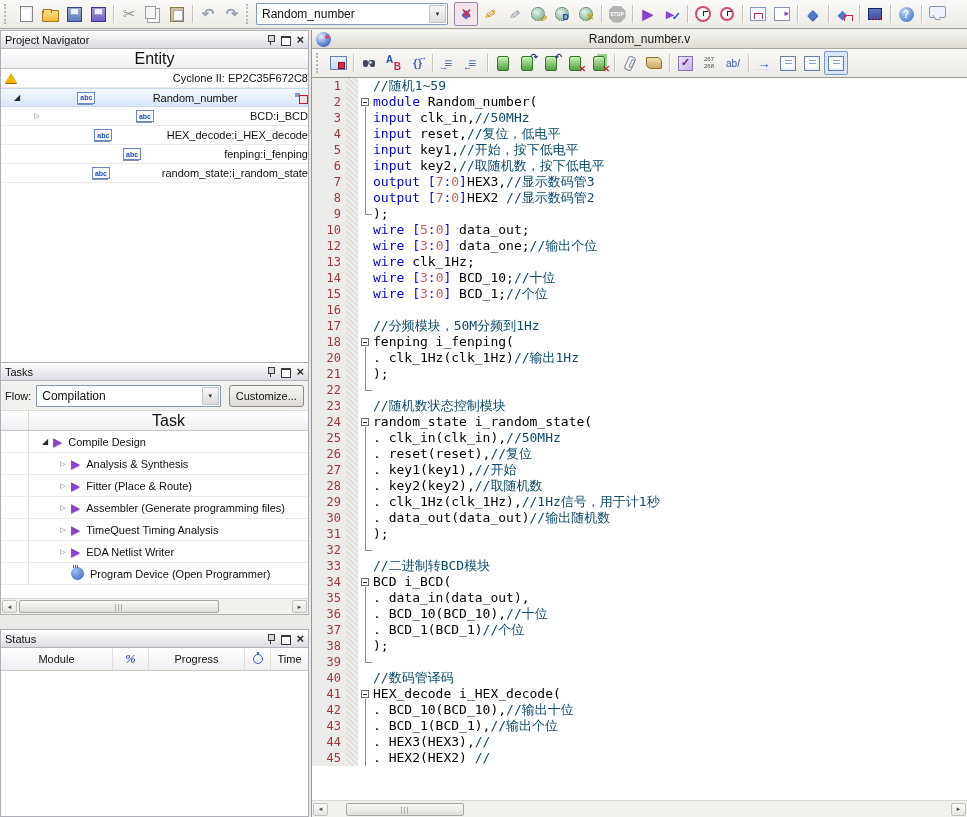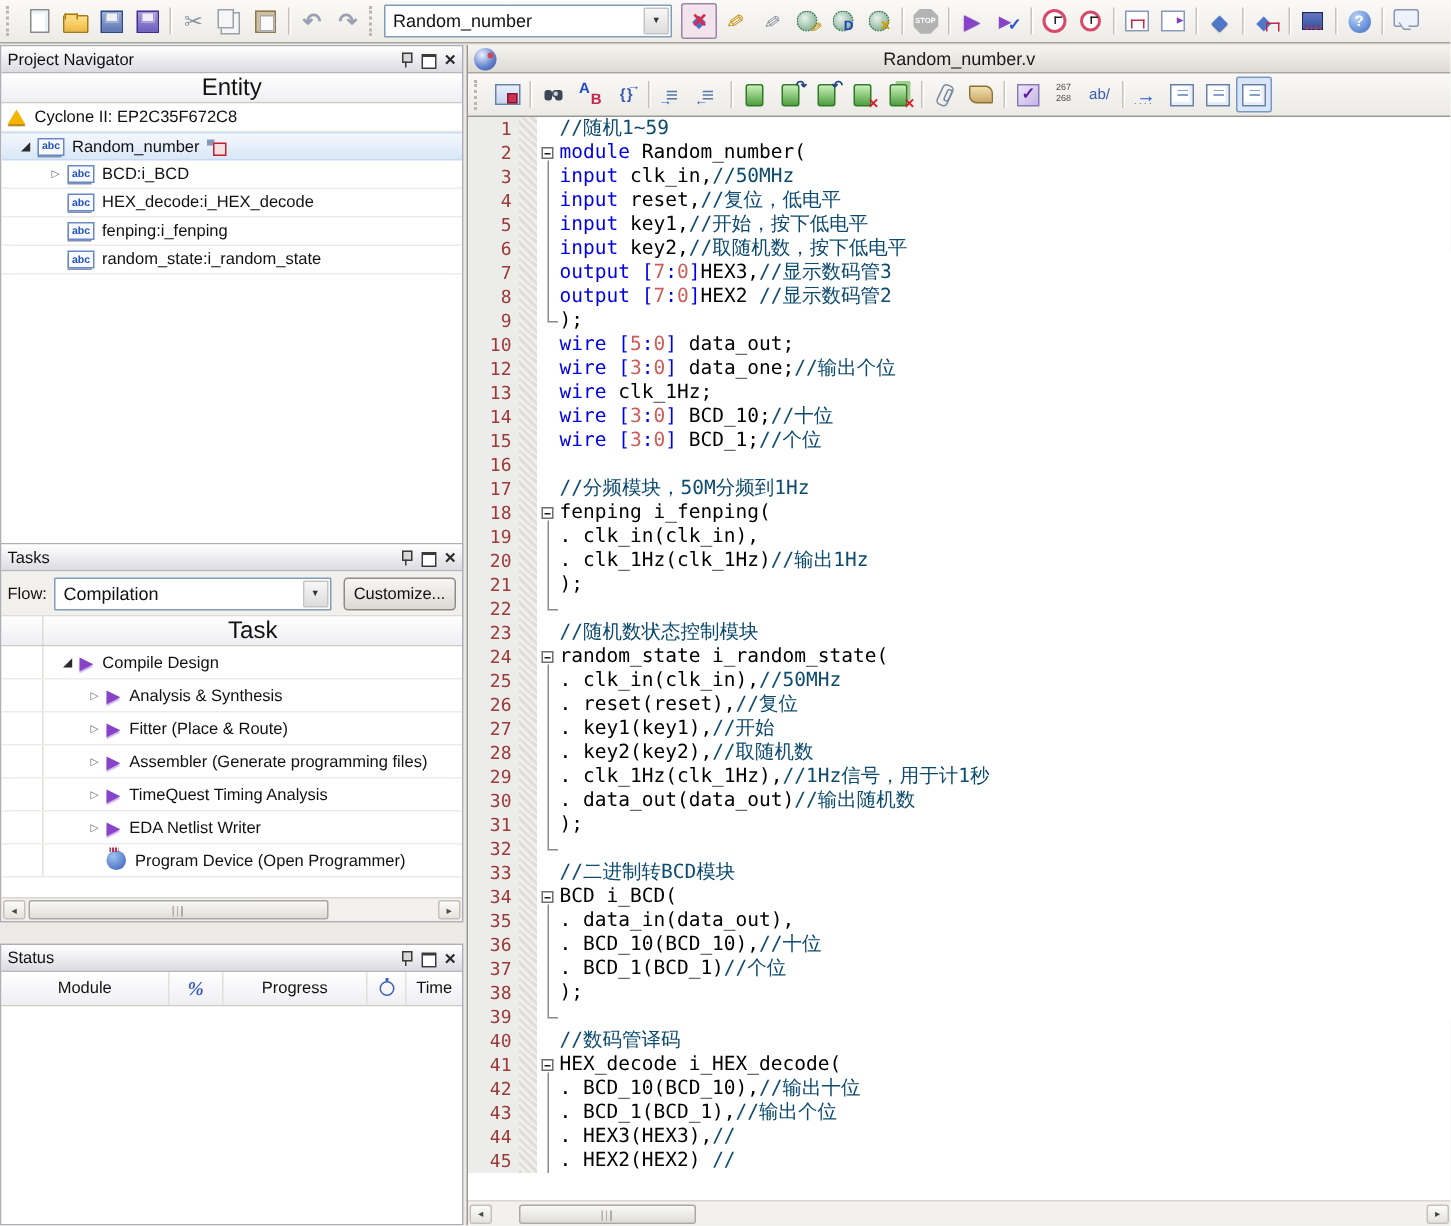--- a/index.html
+++ b/index.html
@@ -104,21 +104,21 @@
   .tb-pin { width:10px; height:12px; position:relative; }
   .tb-pin::before { content:''; position:absolute; left:2px; top:1px; width:5px; height:5px; border:1px solid #3A3A3A; background:#D8D8D8; }
   .tb-pin::after { content:''; position:absolute; left:4px; top:7px; width:1px; height:4px; background:#3A3A3A; }
   .tb-float { width:10px; height:10px; position:relative; }
   .tb-float::before { content:''; position:absolute; left:0; top:1px; width:8px; height:7px; border:1px solid #3A3A3A; border-top:2px solid #3A3A3A; background:#FFF; }
   .tb-close { font-size:13px; font-weight:bold; color:#2A2A2A; line-height:10px; }
   .col-header { height:20px; flex:none; background:linear-gradient(#FFFFFF,#EFEEF2); border-bottom:1px solid #CBC9C2; display:flex; align-items:center; justify-content:center; font-size:16px; }
 
   #project-navigator { top:0; height:417px; }
   #entity-tree { flex:1; overflow:hidden; background:#FFF; }
-  .tree-row { height:19px; display:flex; align-items:center; border-bottom:1px solid #EEECE8; }
+  .tree-row { height:19px; display:flex; align-items:center; border-bottom:1px solid #EEECE8;justify-content:space-between; }
   .tree-row.selected { background:linear-gradient(#F4F8FD,#D9E7F8); border-top:1px solid #C8DAF0; border-bottom:1px solid #C8DAF0; }
   .expander { width:16px; flex:none; text-align:center; font-size:7px; color:#6A6A6A; }
   .expander.open { color:#2A2A2A; font-size:8px; }
   .abc-tag { width:18px; height:12px; flex:none; border:1px solid #6888C8; background:#F8FAFF; color:#2050C0; font-size:7px; font-weight:bold; display:flex; align-items:center; justify-content:center; margin-right:5px; box-shadow:-1px 2px 0 -1px #8090B0; }
   .tri-warn { width:0; height:0; flex:none; border-left:6px solid transparent; border-right:6px solid transparent; border-bottom:10px solid #F4B400; margin-right:6px; filter:drop-shadow(0 1px 0 #946800); }
   .nlabel { white-space:nowrap; font-size:11px; }
   .hbadge { width:13px; height:12px; flex:none; position:relative; margin-left:5px; }
   .hbadge::before { content:''; position:absolute; left:0; top:1px; width:5px; height:4px; background:#8898B8; }
   .hbadge::after { content:''; position:absolute; right:0; bottom:0; width:7px; height:7px; background:#F4E0E0; border:1px solid #C02030; }
 
@@ -562,26 +562,20 @@
         </div>
         <div class="code-line">
           <span class="ln">18</span>
           <span class="hatch"></span>
           <span class="fold f-start">
             <i class="fbox"></i>
           </span>
           <span class="ltext"><span class="tk-id">fenping i_fenping(</span></span>
         </div>
         <div class="code-line">
-          <span class="ln">19</span>
-          <span class="hatch"></span>
-          <span class="fold f-mid"></span>
-          <span class="ltext"><span class="tk-id">. clk_in(clk_in),</span></span>
-        </div>
-        <div class="code-line">
           <span class="ln">20</span>
           <span class="hatch"></span>
           <span class="fold f-mid"></span>
           <span class="ltext"><span class="tk-id">. clk_1Hz(clk_1Hz)</span><span class="tk-cmt">//输出1Hz</span></span>
         </div>
         <div class="code-line">
           <span class="ln">21</span>
           <span class="hatch"></span>
           <span class="fold f-mid"></span>
           <span class="ltext"><span class="tk-id">);</span></span>

